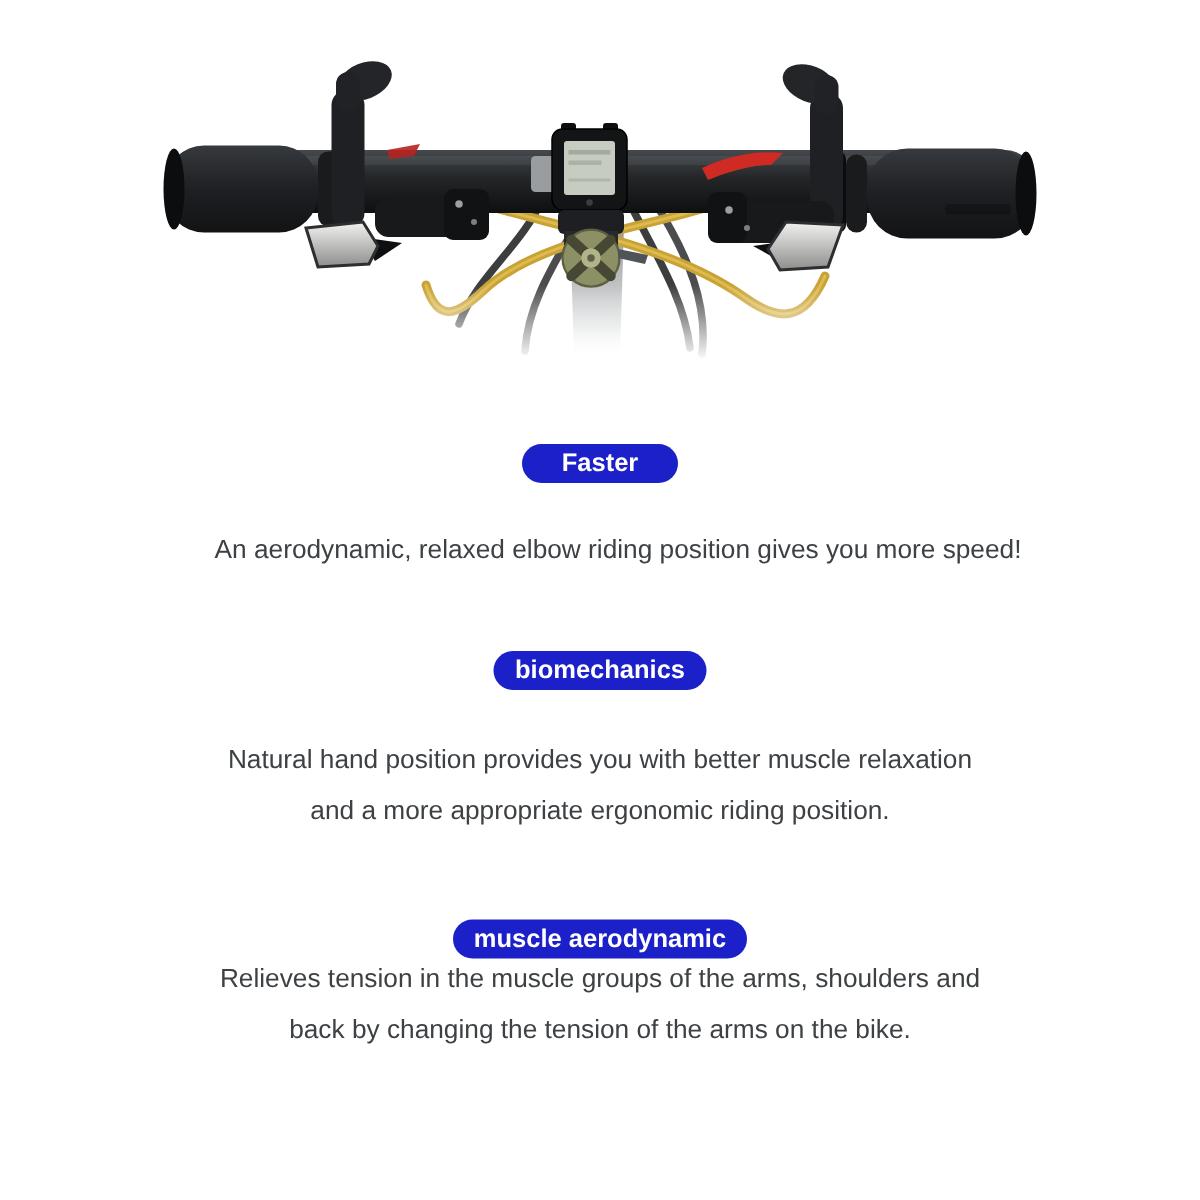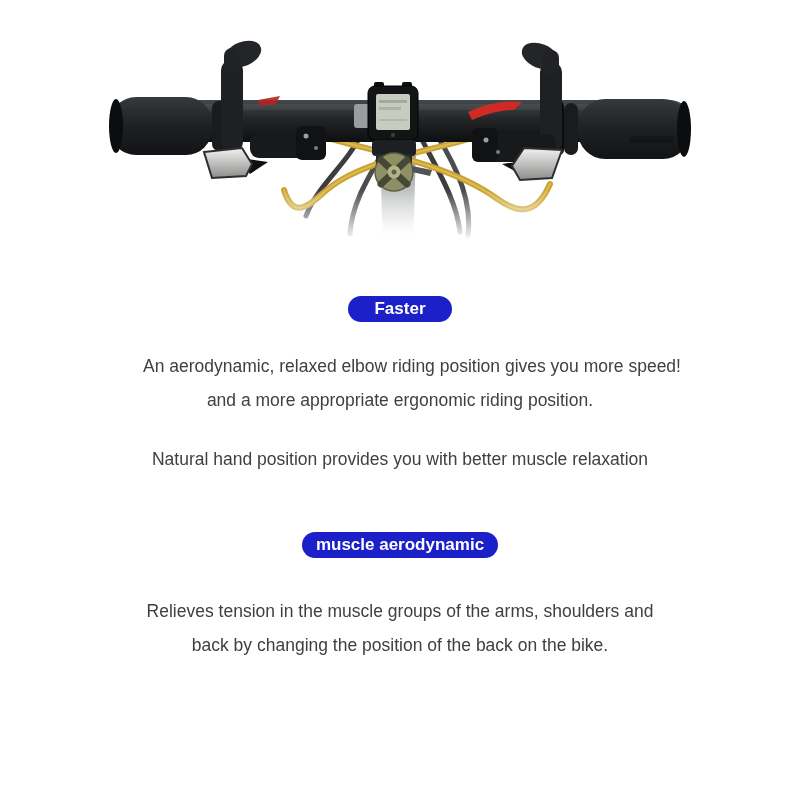--- a/index.html
+++ b/index.html
@@ -47,21 +47,21 @@
     font-size: 17.5px;
     line-height: 26px;
     margin: 0;
   }
   .sec-faster .badge { margin-top: 46px; }
   .sec-faster .line { margin-top: 31px; padding-left: 24px; }
   .sec-bio .badge { margin-top: 55px; }
   .sec-bio .line-a { margin-top: 33px; }
   .sec-bio .line-b { margin-top: 8px; }
   .sec-muscle .badge { margin-top: 60px; }
-  .sec-muscle .line-a { margin-top: 40px; }
+  .sec-muscle .line-a { }
   .sec-muscle .line-b, .sec-muscle .line-c { margin-top: 8px; }
 </style>
 </head>
 <body>
 
 <div class="page">
 
   <div class="hero">
     <svg width="600" height="250" viewBox="0 0 600 250">
       <defs>
@@ -183,23 +183,24 @@
       <rect x="0" y="190" width="600" height="60" fill="url(#gWhiteFade)"></rect>
     </svg>
   </div>
 
   <div class="section sec-faster">
     <div class="badge">Faster</div>
     <p class="line">An aerodynamic, relaxed elbow riding position gives you more speed!</p>
   </div>
 
   <div class="section sec-bio">
+    <div class="badge">biomechanics</div>
+    <p class="line line-a">Natural hand position provides you with better muscle relaxation</p>
     <p class="line line-b">and a more appropriate ergonomic riding position.</p>
-    <p class="line line-a">Natural hand position provides you with better muscle relaxation</p>
   </div>
 
   <div class="section sec-muscle">
     <div class="badge">muscle aerodynamic</div>
     <p class="line line-a">Relieves tension in the muscle groups of the arms, shoulders and</p>
-    <p class="line line-b">back by changing the position of the back on the bike.</p>
+    <p class="line line-b">back by changing the tension of the arms on the bike.</p>
   </div>
 
 </div>
 
 </body></html>

